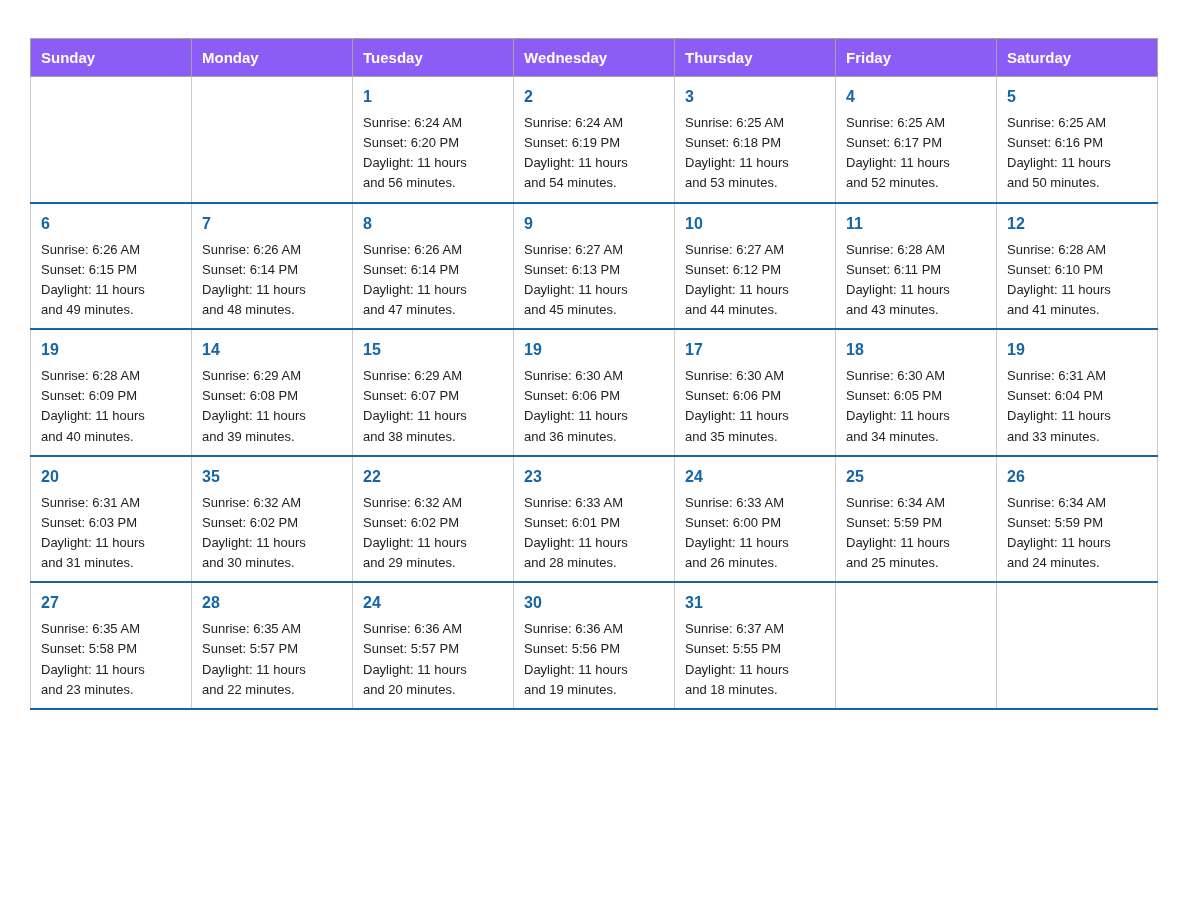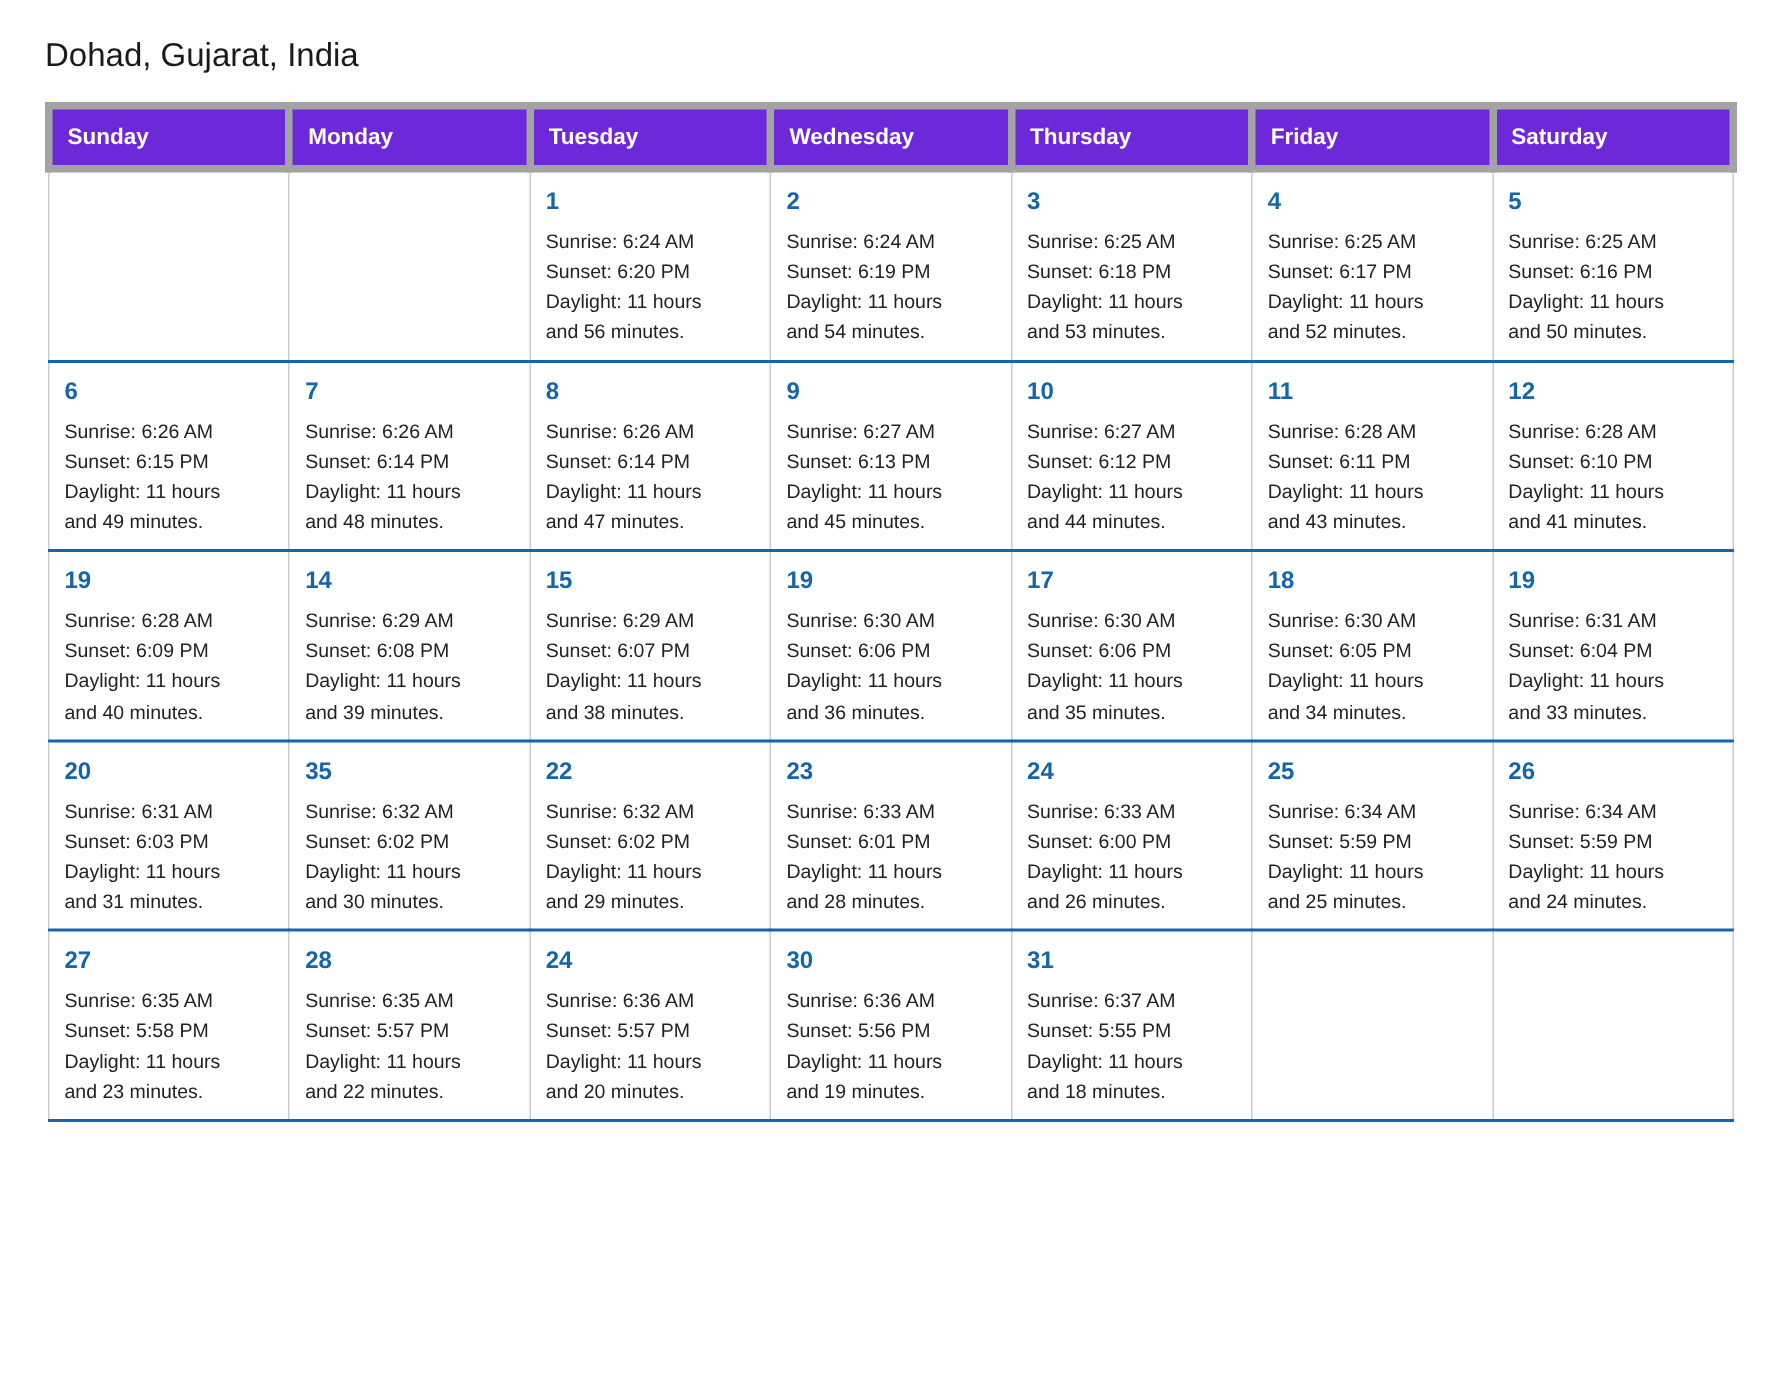--- a/index.html
+++ b/index.html
@@ -61,27 +61,27 @@
       font-weight: 400;
       color: #1a1a1a;
       margin-top: 4px;
     }
     table {
       width: 100%;
       border-collapse: collapse;
       table-layout: fixed;
     }
     thead tr th {
-      background-color: #6d28d9;
+      background-color: #8b5cf6;
       color: #fff;
       font-size: 15px;
       font-weight: 600;
       padding: 10px 10px;
       text-align: left;
-      border: 5px solid #a3a3a3;
+      border: 1px solid #a3a3a3;
     }
     tbody tr td {
       vertical-align: top;
       padding: 8px 10px;
       font-size: 13.5px;
       border: 1px solid #ccc;
       line-height: 1.5;
       height: 120px;
     }
     tbody tr td .day-number {
@@ -101,21 +101,20 @@
     }
     .empty-cell {
       background: #fff;
     }
   </style>
 </head>
 <body>
 
 <div class="header">
   <div class="title-section">
-    <h2>Dohad, Gujarat, India</h2>
   </div>
 </div>
 
 <table>
   <thead>
     <tr id="thead-row">
         <th>Sunday</th>
         <th>Monday</th>
         <th>Tuesday</th>
         <th>Wednesday</th>

